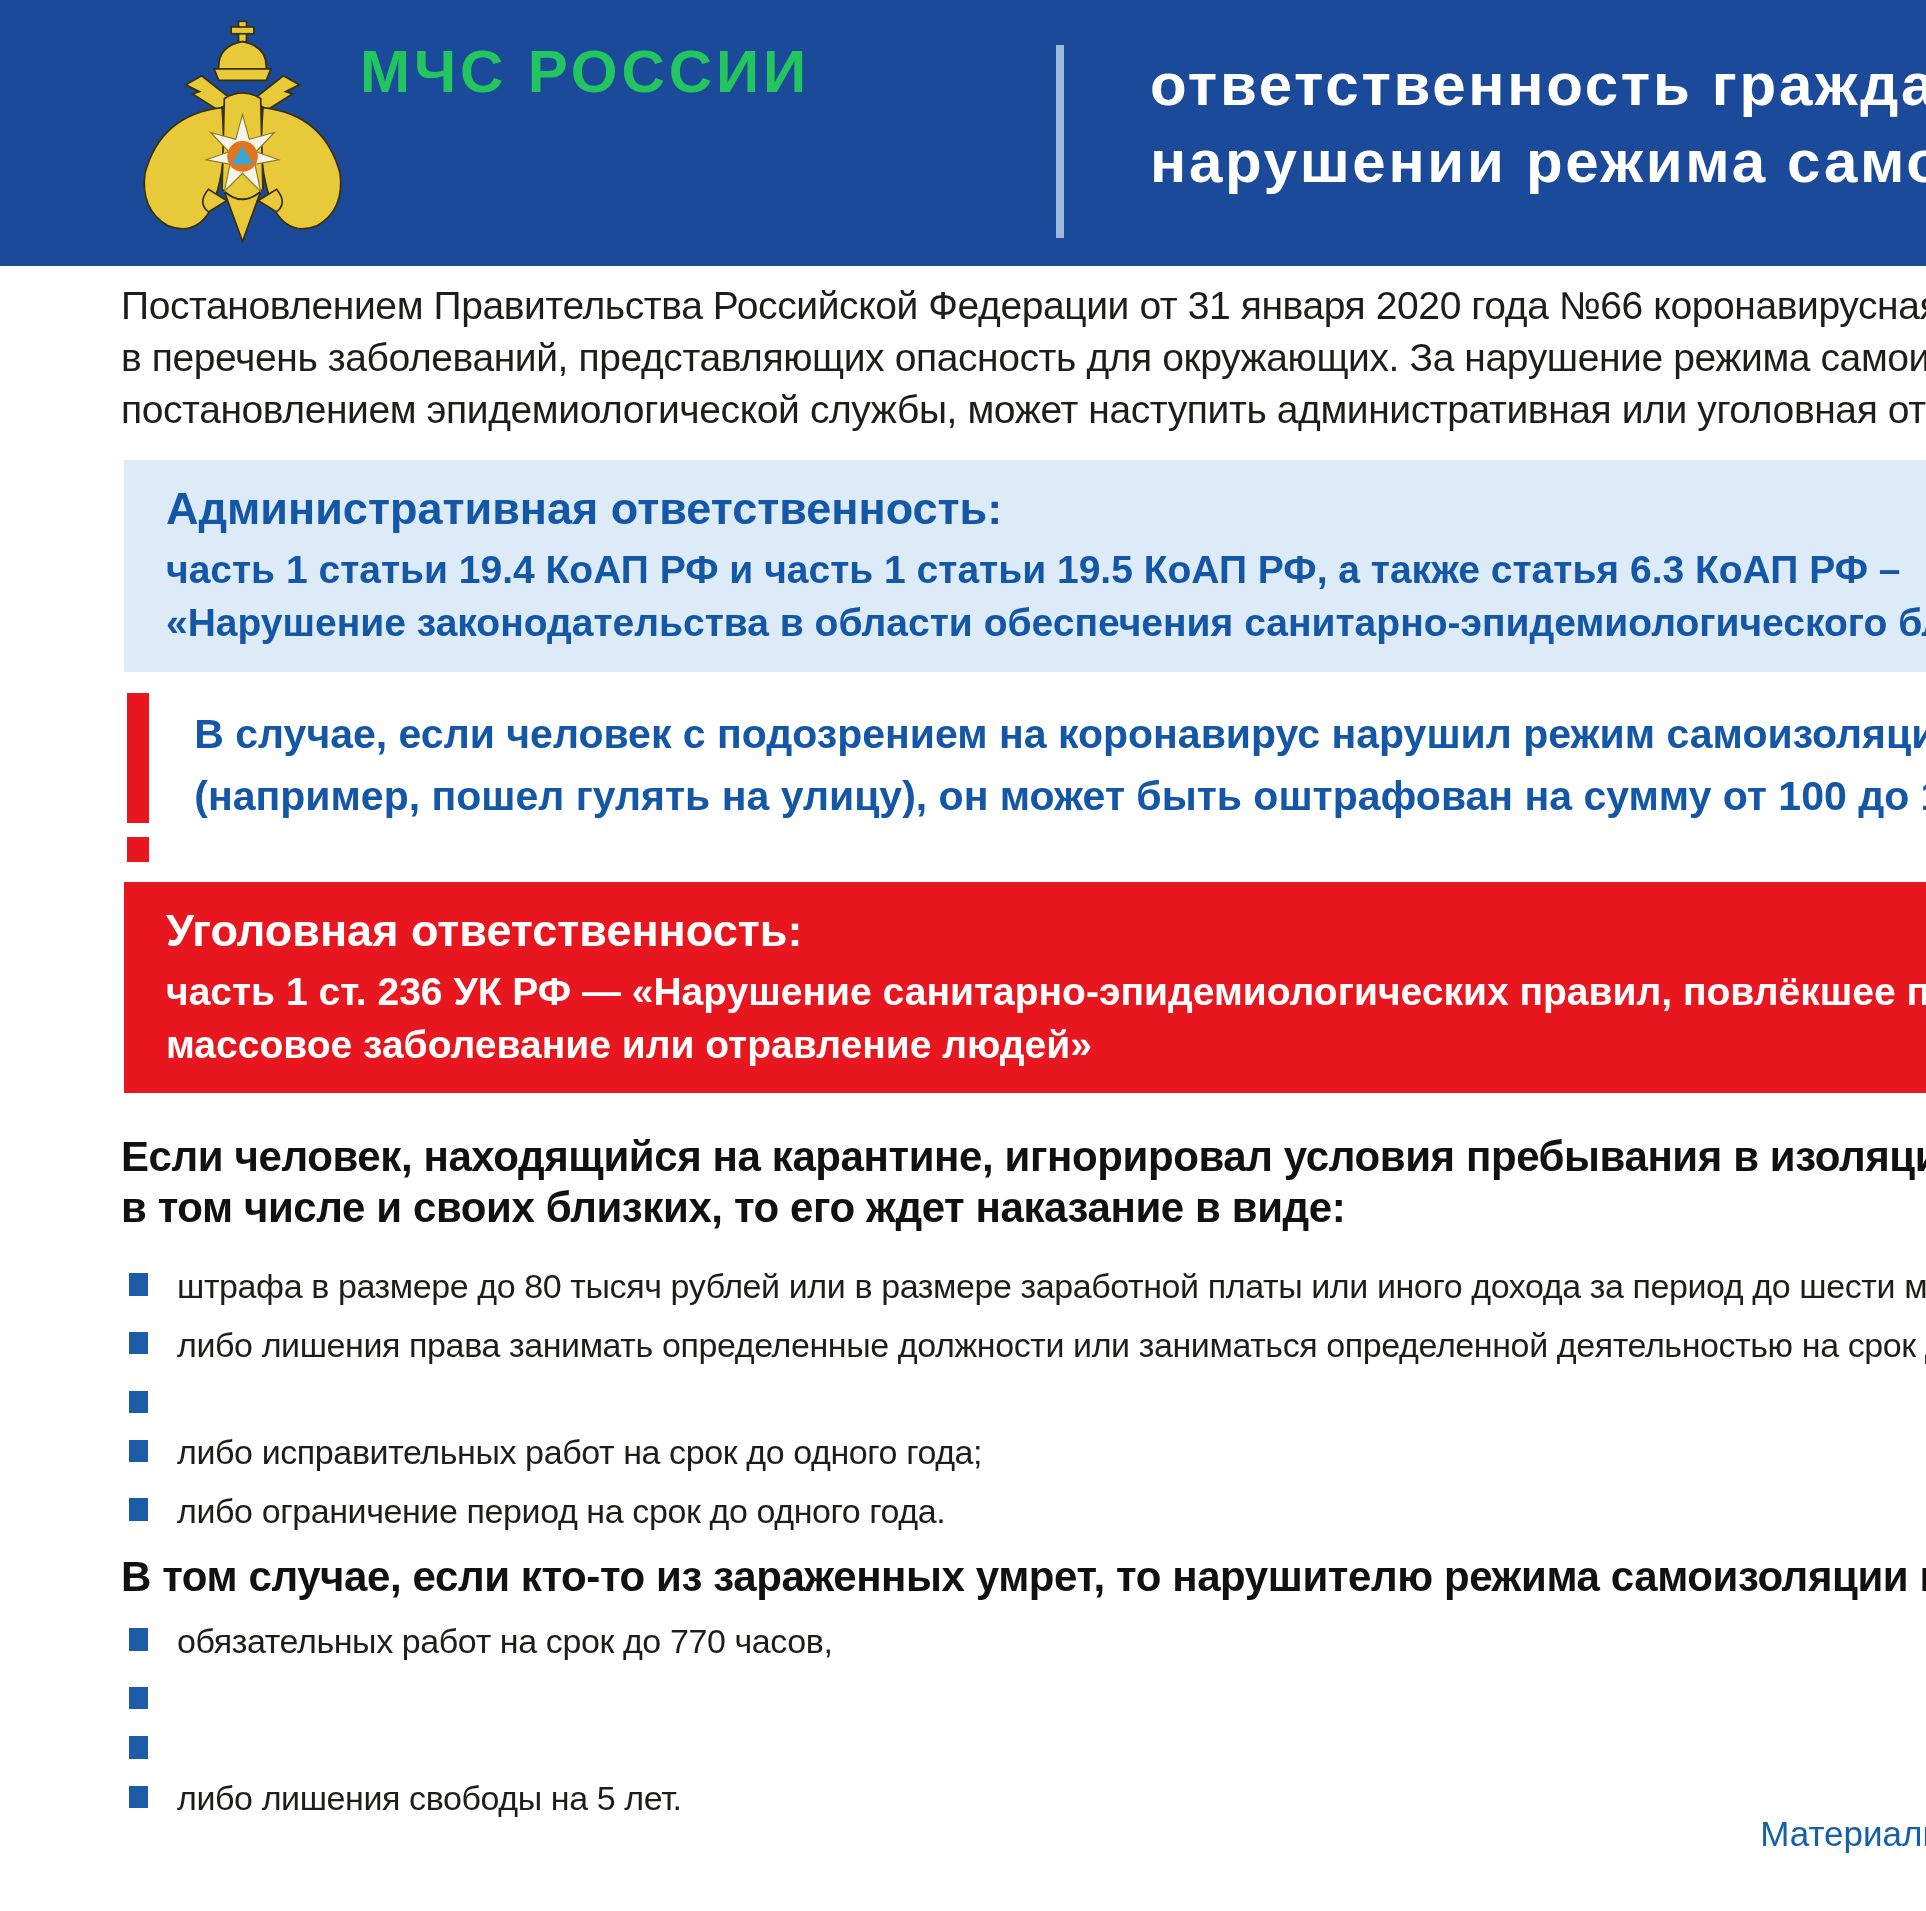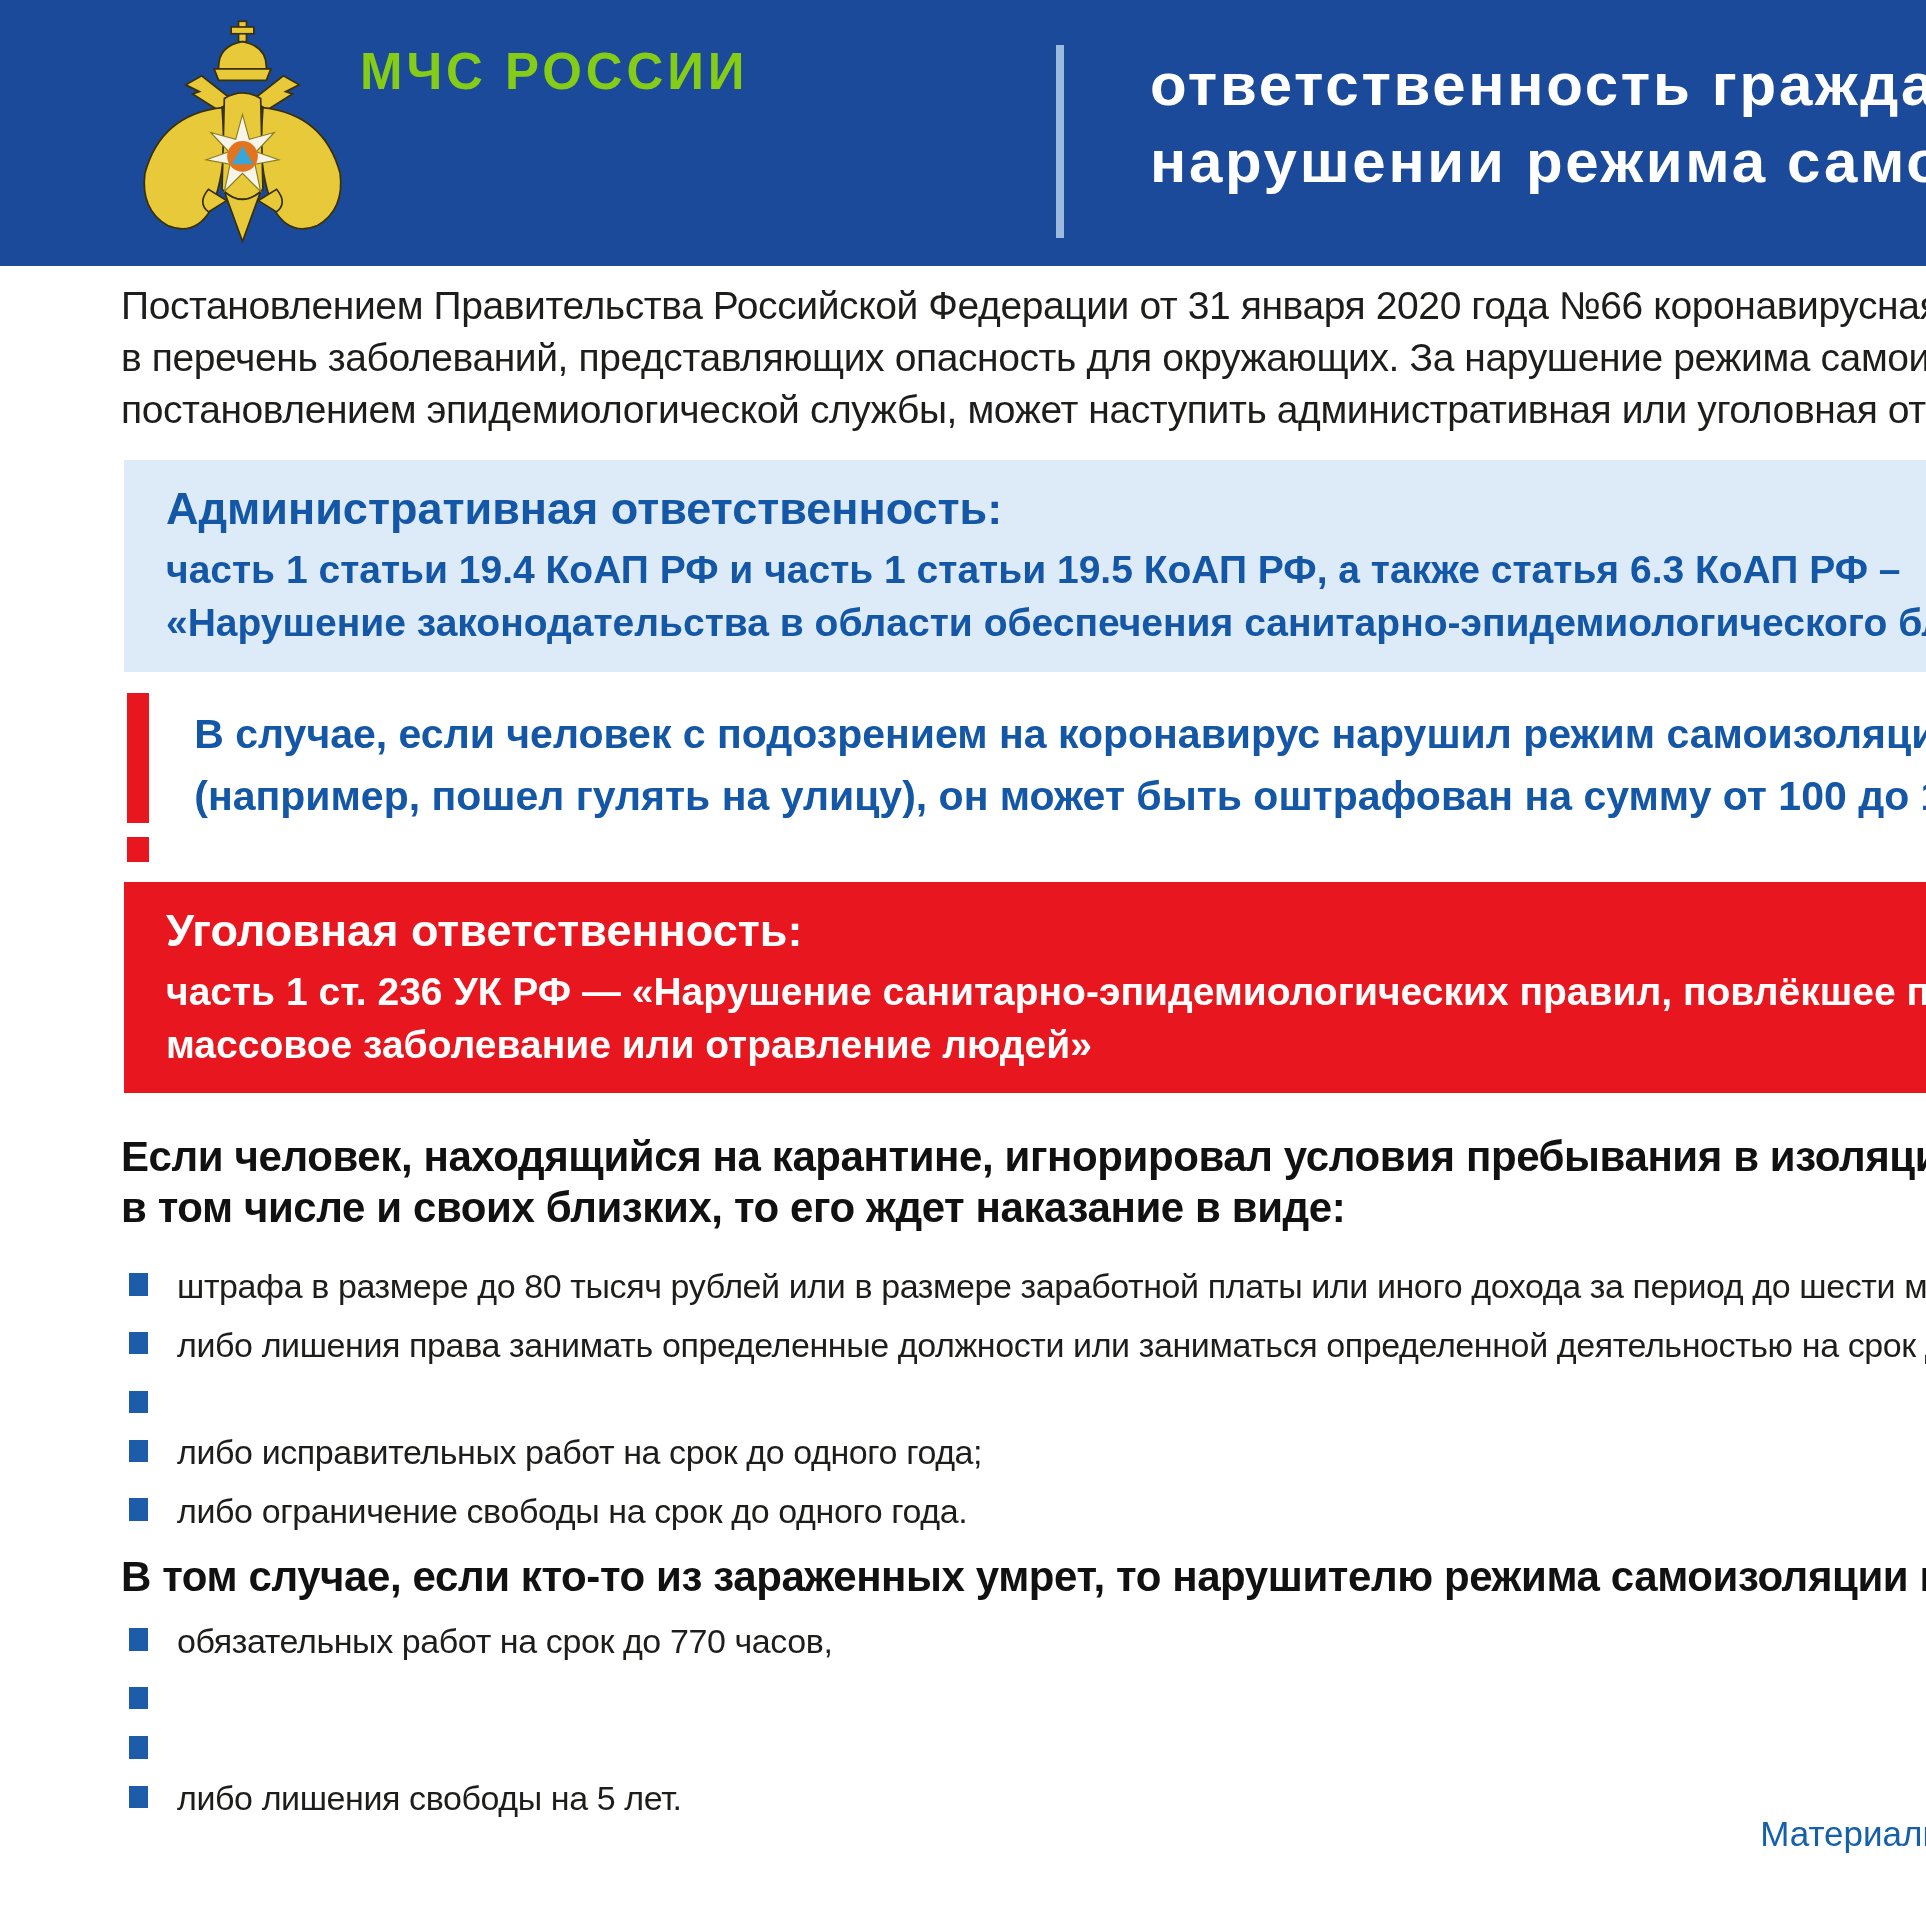--- a/index.html
+++ b/index.html
@@ -10,22 +10,22 @@
     overflow:hidden;
     font-family:"Liberation Sans","DejaVu Sans",sans-serif;
     color:#1d1d1b;
   }
   
   #header{
     position:absolute;left:0;top:0;width:2703px;height:266px;
     background:#1b4a9a;overflow:hidden;
   }
   #emblem{position:absolute;left:127px;top:19px;width:231px;height:227px;}
-  #brand{position:absolute;left:360px;top:26px;color:#84cc16;font-weight:bold;
-         font-size:51px;line-height:91px;letter-spacing:3.9px;white-space:nowrap;}
+  #brand{position:absolute;left:360px;top:26px;color:#22c55e;font-weight:bold;
+         font-size:60px;line-height:91px;letter-spacing:3.9px;white-space:nowrap;}
   #header-divider{position:absolute;left:1056px;top:45px;width:7.7px;height:193px;background:#9db9dd;}
   #header-title{position:absolute;left:1150px;top:46px;color:#ffffff;font-weight:bold;
          font-size:60px;line-height:77px;letter-spacing:2.7px;white-space:nowrap;}
   
   #intro{position:absolute;left:121px;top:280px;width:2450px;
          font-size:39px;line-height:52px;letter-spacing:-0.4px;}
   
   #admin-box{position:absolute;left:124px;top:460px;width:2457px;height:212px;
          background:#dcebf7;box-sizing:border-box;padding:24px 35px 23px 42px;}
   #admin-box .box-heading{color:#1457a6;font-weight:bold;font-size:45px;line-height:50px;margin-bottom:8.5px;}
@@ -142,21 +142,21 @@
     </li>
     <li>
       <span class="bullet-square"></span>
     </li>
     <li>
       <span class="bullet-square"></span>
       <span class="bullet-text">либо исправительных работ на срок до одного года;</span>
     </li>
     <li>
       <span class="bullet-square"></span>
-      <span class="bullet-text">либо ограничение свободы на срок до одного года.</span>
+      <span class="bullet-text">либо ограничение период на срок до одного года.</span>
     </li>
   </ul>
 
   <div id="section2-heading" class="section-heading">В том случае, если кто-то из зараженных умрет, то нарушителю режима самоизоляции грозит наказание в виде:</div>
 
   <ul id="list2" class="bullet-list">
     <li>
       <span class="bullet-square"></span>
       <span class="bullet-text">обязательных работ на срок до 770 часов,</span>
     </li>

